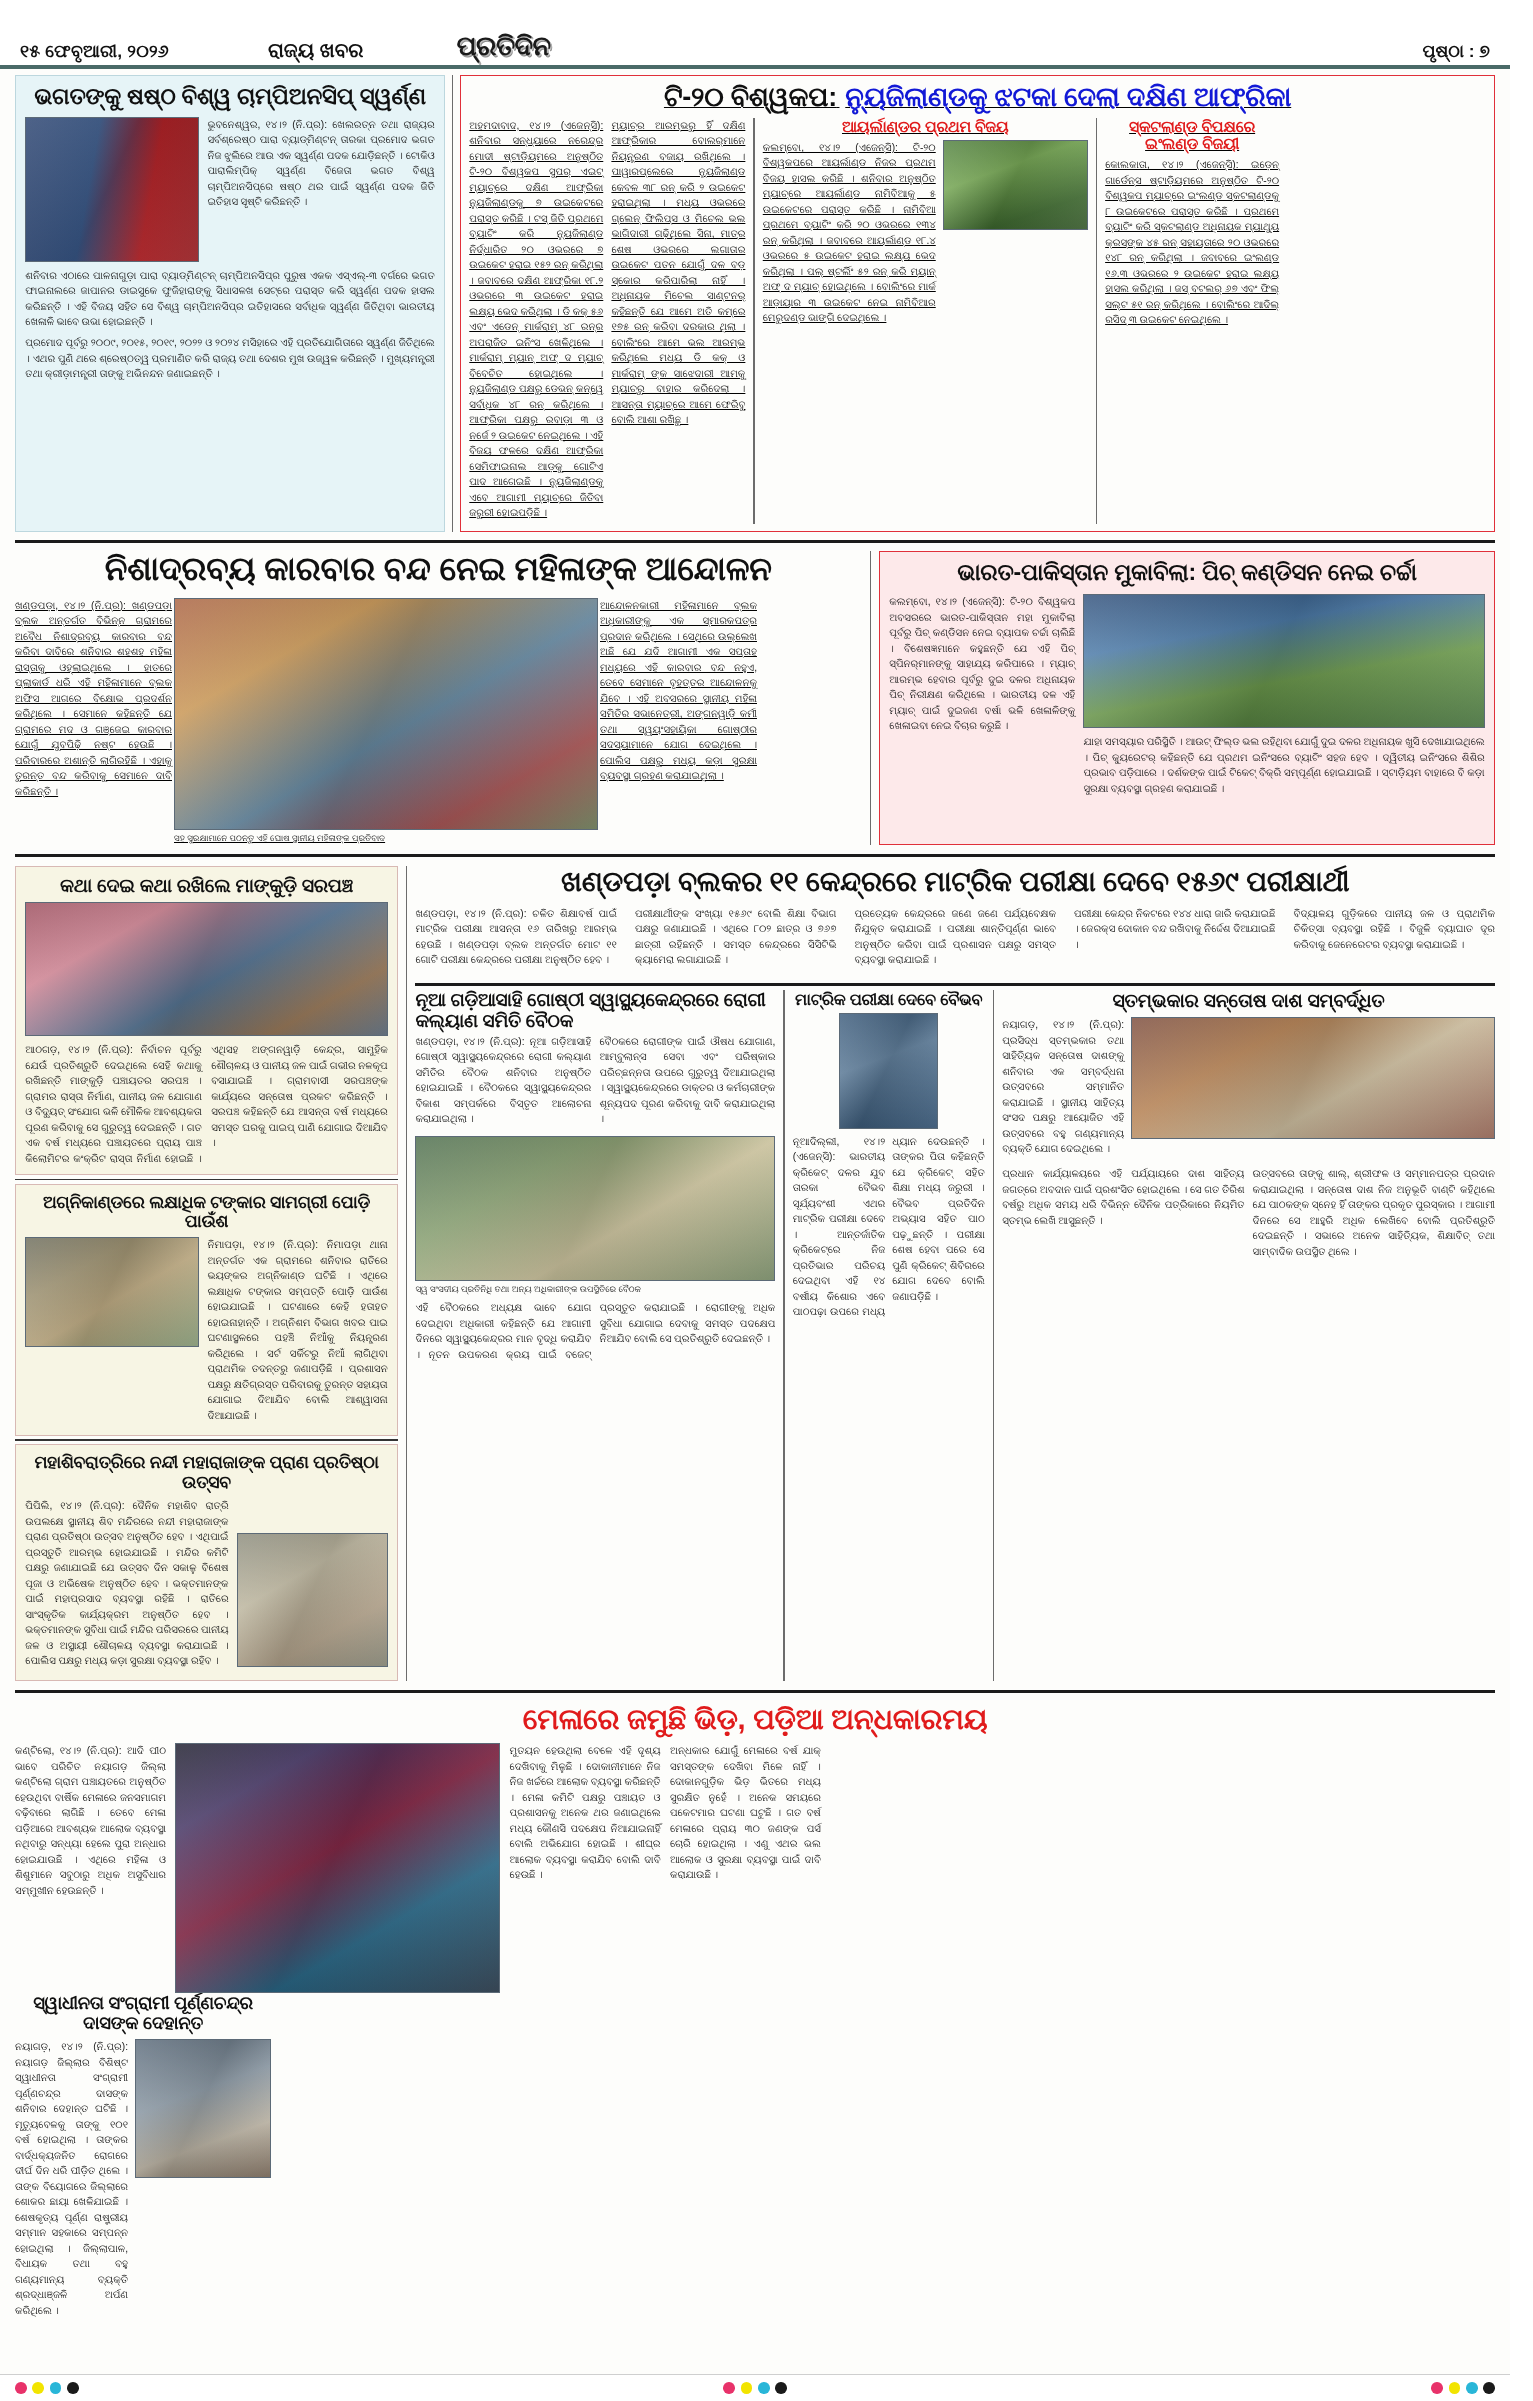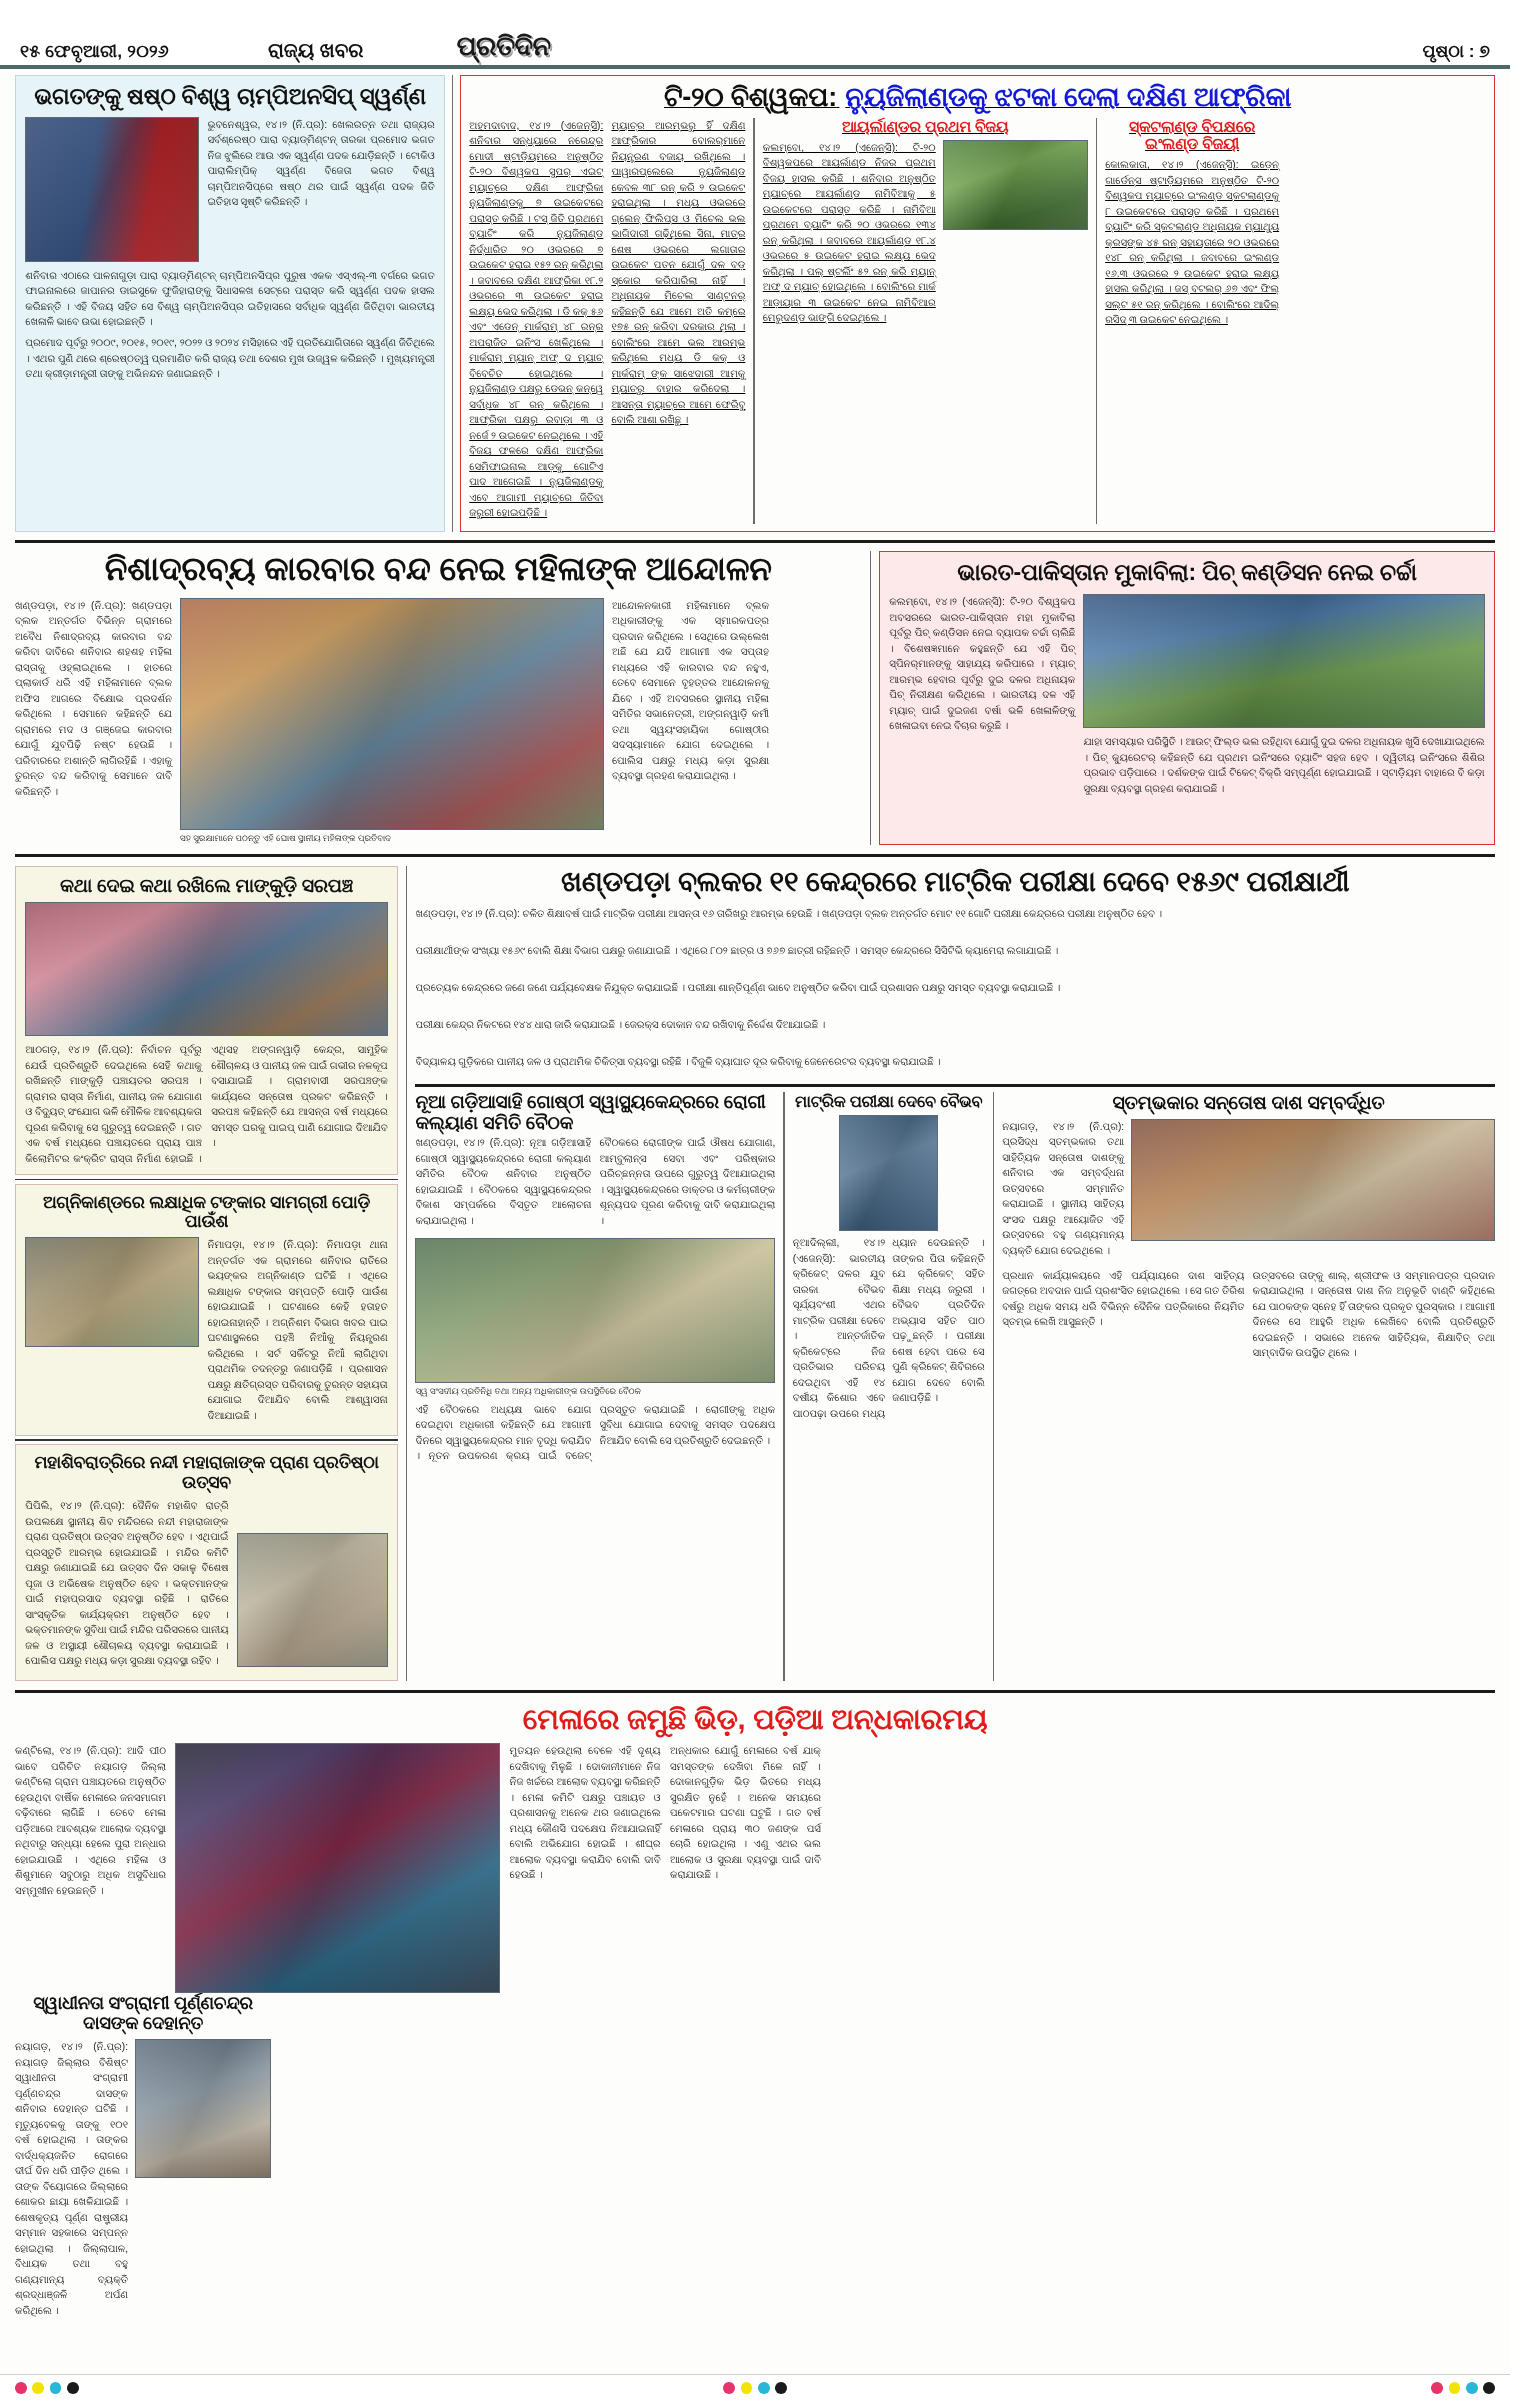--- a/index.html
+++ b/index.html
@@ -181,21 +181,21 @@
       </div>
     </div>
   </div>
 
   <div class="rule-thick" style="margin:8.1px 15px;"></div>
 
   <div class="row" style="padding:0 15px; align-items:stretch;">
 
     <div class="col" style="flex:1;">
       <div class="hl-blk" style="font-size:33px; text-align:center; margin-bottom:9.3px;">ନିଶାଦ୍ରବ୍ୟ କାରବାର ବନ୍ଦ ନେଇ ମହିଳାଙ୍କ ଆନ୍ଦୋଳନ</div>
-      <div class="row" style="gap:8px;">
+      <div class="row" style="gap:2px;text-decoration:underline;">
         <div class="body-col" style="width:157px;">
           <p>ଖଣ୍ଡପଡ଼ା, ୧୪।୨ (ନି.ପ୍ର): ଖଣ୍ଡପଡ଼ା ବ୍ଲକ ଅନ୍ତର୍ଗତ ବିଭିନ୍ନ ଗ୍ରାମରେ ଅବୈଧ ନିଶାଦ୍ରବ୍ୟ କାରବାର ବନ୍ଦ କରିବା ଦାବିରେ ଶନିବାର ଶହଶହ ମହିଳା ରାସ୍ତାକୁ ଓହ୍ଲାଇଥିଲେ । ହାତରେ ପ୍ଲାକାର୍ଡ ଧରି ଏହି ମହିଳାମାନେ ବ୍ଲକ ଅଫିସ ଆଗରେ ବିକ୍ଷୋଭ ପ୍ରଦର୍ଶନ କରିଥିଲେ । ସେମାନେ କହିଛନ୍ତି ଯେ ଗ୍ରାମରେ ମଦ ଓ ଗଞ୍ଜେଇ କାରବାର ଯୋଗୁଁ ଯୁବପିଢ଼ି ନଷ୍ଟ ହେଉଛି । ପରିବାରରେ ଅଶାନ୍ତି ଲାଗିରହିଛି । ଏହାକୁ ତୁରନ୍ତ ବନ୍ଦ କରିବାକୁ ସେମାନେ ଦାବି କରିଛନ୍ତି ।</p>
         </div>
         <div class="col" style="width:424px;">
           <div class="photo ph-women" style="width:100%;height:232px;"></div>
           <div style="font-size:8.7px;color:#222;margin-top:3.5px;text-align:left;line-height:1.35;">ସହ ସୁରକ୍ଷାମାନେ ପଠନ୍ତୁ ଏହି ଘୋଷ ସ୍ଥାନୀୟ ମହିଳାଙ୍କ ପ୍ରତିବାଦ</div>
         </div>
         <div class="body-col" style="width:157px;">
           <p>ଆନ୍ଦୋଳନକାରୀ ମହିଳାମାନେ ବ୍ଲକ ଅଧିକାରୀଙ୍କୁ ଏକ ସ୍ମାରକପତ୍ର ପ୍ରଦାନ କରିଥିଲେ । ସେଥିରେ ଉଲ୍ଲେଖ ଅଛି ଯେ ଯଦି ଆଗାମୀ ଏକ ସପ୍ତାହ ମଧ୍ୟରେ ଏହି କାରବାର ବନ୍ଦ ନହୁଏ, ତେବେ ସେମାନେ ବୃହତ୍ତର ଆନ୍ଦୋଳନକୁ ଯିବେ । ଏହି ଅବସରରେ ସ୍ଥାନୀୟ ମହିଳା ସମିତିର ସଭାନେତ୍ରୀ, ଅଙ୍ଗନୱାଡ଼ି କର୍ମୀ ତଥା ସ୍ୱୟଂସହାୟିକା ଗୋଷ୍ଠୀର ସଦସ୍ୟାମାନେ ଯୋଗ ଦେଇଥିଲେ । ପୋଲିସ ପକ୍ଷରୁ ମଧ୍ୟ କଡ଼ା ସୁରକ୍ଷା ବ୍ୟବସ୍ଥା ଗ୍ରହଣ କରାଯାଇଥିଲା ।</p>
         </div>
@@ -258,21 +258,21 @@
         </div>
       </div>
     </div>
 
     <div class="vline" style="margin:0 8.1px;"></div>
 
     <div class="col" style="flex:1;">
 
       <div class="hl-blk" style="font-size:28px; text-align:center; margin-bottom:8.1px;">ଖଣ୍ଡପଡ଼ା ବ୍ଲକର ୧୧ କେନ୍ଦ୍ରରେ ମାଟ୍ରିକ ପରୀକ୍ଷା ଦେବେ ୧୫୬୯ ପରୀକ୍ଷାର୍ଥୀ</div>
 
-      <div class="row" style="gap:18px; margin-bottom:7px;flex-direction:column;">
+      <div class="row" style="gap:18px; margin-bottom:7px;">
         <div class="body-col" style="flex:1;">
           <p>ଖଣ୍ଡପଡ଼ା, ୧୪।୨ (ନି.ପ୍ର): ଚଳିତ ଶିକ୍ଷାବର୍ଷ ପାଇଁ ମାଟ୍ରିକ ପରୀକ୍ଷା ଆସନ୍ତା ୧୬ ତାରିଖରୁ ଆରମ୍ଭ ହେଉଛି । ଖଣ୍ଡପଡ଼ା ବ୍ଲକ ଅନ୍ତର୍ଗତ ମୋଟ ୧୧ ଗୋଟି ପରୀକ୍ଷା କେନ୍ଦ୍ରରେ ପରୀକ୍ଷା ଅନୁଷ୍ଠିତ ହେବ ।</p>
         </div>
         <div class="body-col" style="flex:1;">
           <p>ପରୀକ୍ଷାର୍ଥୀଙ୍କ ସଂଖ୍ୟା ୧୫୬୯ ବୋଲି ଶିକ୍ଷା ବିଭାଗ ପକ୍ଷରୁ ଜଣାଯାଇଛି । ଏଥିରେ ୮୦୨ ଛାତ୍ର ଓ ୭୬୭ ଛାତ୍ରୀ ରହିଛନ୍ତି । ସମସ୍ତ କେନ୍ଦ୍ରରେ ସିସିଟିଭି କ୍ୟାମେରା ଲଗାଯାଇଛି ।</p>
         </div>
         <div class="body-col" style="flex:1;">
           <p>ପ୍ରତ୍ୟେକ କେନ୍ଦ୍ରରେ ଜଣେ ଜଣେ ପର୍ଯ୍ୟବେକ୍ଷକ ନିଯୁକ୍ତ କରାଯାଇଛି । ପରୀକ୍ଷା ଶାନ୍ତିପୂର୍ଣ୍ଣ ଭାବେ ଅନୁଷ୍ଠିତ କରିବା ପାଇଁ ପ୍ରଶାସନ ପକ୍ଷରୁ ସମସ୍ତ ବ୍ୟବସ୍ଥା କରାଯାଇଛି ।</p>
         </div>
         <div class="body-col" style="flex:1;">

